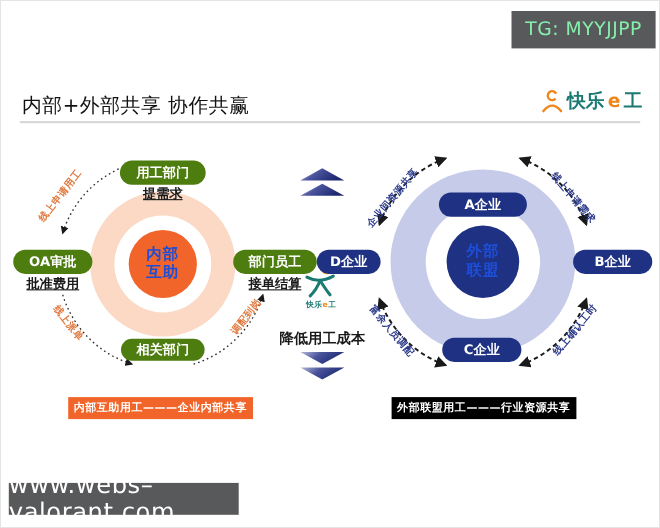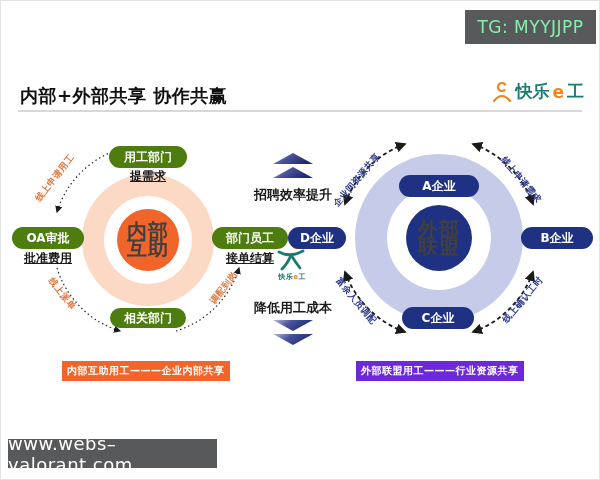--- a/index.html
+++ b/index.html
@@ -5,56 +5,56 @@
   html,body{margin:0;padding:0;background:#f2f2f2;}
   .canvas{
     position:relative;width:600px;height:480px;background:#ffffff;overflow:hidden;
     font-family:"DejaVu Sans","Liberation Sans",sans-serif;color:#1a1a1a;
     box-shadow:0 0 0 1px #e4e4e4 inset;
   }
   .tg-badge{
     position:absolute;left:465px;top:10px;width:131px;height:34px;background:#58595b;
     color:#86efac;font-size:17px;display:flex;align-items:center;justify-content:center;letter-spacing:.5px;
   }
-  .title{position:absolute;left:20px;top:84px;font-size:18px;font-weight:bold;color:#111;letter-spacing:.5px;}
+  .title{position:absolute;left:20px;top:84px;font-size:18px;font-weight:normal;color:#111;letter-spacing:.5px;}
   .divider{position:absolute;left:18px;top:110px;width:564px;height:2px;background:#d8d8d8;}
   .brand{position:absolute;right:16px;top:80px;display:flex;align-items:center;gap:3px;font-weight:bold;font-size:17px;}
   .brand .teal{color:#1b7a72;}
   .brand .org{color:#f08519;}
   .art{position:absolute;left:0;top:0;}
   .pill{
     position:absolute;border-radius:12px;color:#fff;font-weight:600;font-size:12px;
     display:flex;align-items:center;justify-content:center;white-space:nowrap;
   }
   .pill.orange{background:#4d7c0f;}
   .pill.navy{background:#1f3182;}
   .sub{position:absolute;font-size:12px;font-weight:bold;color:#1a1a1a;text-align:center;white-space:nowrap;text-decoration:underline;}
   .core{
-    position:absolute;width:62px;text-align:center;color:#404040;font-weight:bold;
-    font-size:20px;line-height:17px;letter-spacing:1px;
+    position:absolute;width:62px;text-align:center;color:#1d4ed8;font-weight:bold;
+    font-size:14px;line-height:17px;letter-spacing:1px;
   }
   .arc-label{
     position:absolute;font-size:9px;white-space:nowrap;letter-spacing:.5px;font-weight:600;
     transform:translate(-50%,-50%) rotate(var(--r));
   }
   .al-orange{color:#e0793f;}
   .al-navy{color:#2c3a8a;}
   .mid-text{position:absolute;width:96px;text-align:center;font-size:13px;font-weight:bold;color:#1a1a1a;white-space:nowrap;}
   .mid-logo{position:absolute;left:269px;top:236px;width:46px;text-align:center;}
   .mid-logo .txt{font-size:7px;font-weight:bold;letter-spacing:.5px;line-height:8px;}
   .mid-logo .teal{color:#1b7a72;} .mid-logo .org{color:#f08519;}
   .caption{
     position:absolute;top:361px;padding:3px 5px;color:#fff;font-size:10px;font-weight:600;
     white-space:nowrap;letter-spacing:.5px;text-align:right;
   }
   .caption.orange{left:62px;background:#f1652a;}
-  .caption.navy{left:356px;background:#6d28d9;}
+  .caption.navy{left:356px;background:#000000;}
   .url-box{
     position:absolute;left:8px;top:439px;width:209px;height:29px;background:#58595b;color:#fff;
-    font-size:18px;display:flex;align-items:center;justify-content:center;letter-spacing:.5px;
+    font-size:22px;display:flex;align-items:center;justify-content:center;letter-spacing:.5px;
   }
 </style>
 </head>
 <body>
 
 <div class="canvas">
 
   <div class="tg-badge">TG: MYYJJPP</div>
 
   <div class="title">内部+外部共享 协作共赢</div>
@@ -133,21 +133,20 @@
   <div class="pill orange" style="left:12px;top:227px;width:72px;height:22px;">OA审批</div>
   <div class="sub" style="left:12px;top:250px;width:72px;">批准费用</div>
   <div class="pill orange" style="left:212px;top:227px;width:76px;height:22px;">部门员工</div>
   <div class="sub" style="left:214px;top:250px;width:72px;">接单结算</div>
   <div class="pill orange" style="left:110px;top:308px;width:76px;height:20px;">相关部门</div>
   <div class="sub" style="left:110px;top:331px;width:76px;margin-top:29px;">调配人员</div>
   <div class="arc-label al-orange" style="left:55px;top:178px;--r:-52deg;">线上申请用工</div>
   <div class="arc-label al-orange" style="left:62px;top:294px;--r:52deg;">线上派单</div>
   <div class="arc-label al-orange" style="left:224px;top:288px;--r:-52deg;">调配到岗</div>
 
-  <div class="mid-text" style="left:245px;top:186px;">招聘效率提升</div>
   <div class="mid-text" style="left:245px;top:299px;">降低用工成本</div>
   <div class="mid-logo">
     <div class="txt" style="margin-top:37px;">
       <span class="teal">快乐</span><span class="org">e</span><span class="teal">工</span>
     </div>
   </div>
 
   <div class="core" style="left:408px;top:221px;">
     <div>外部</div>
     <div>联盟</div>

